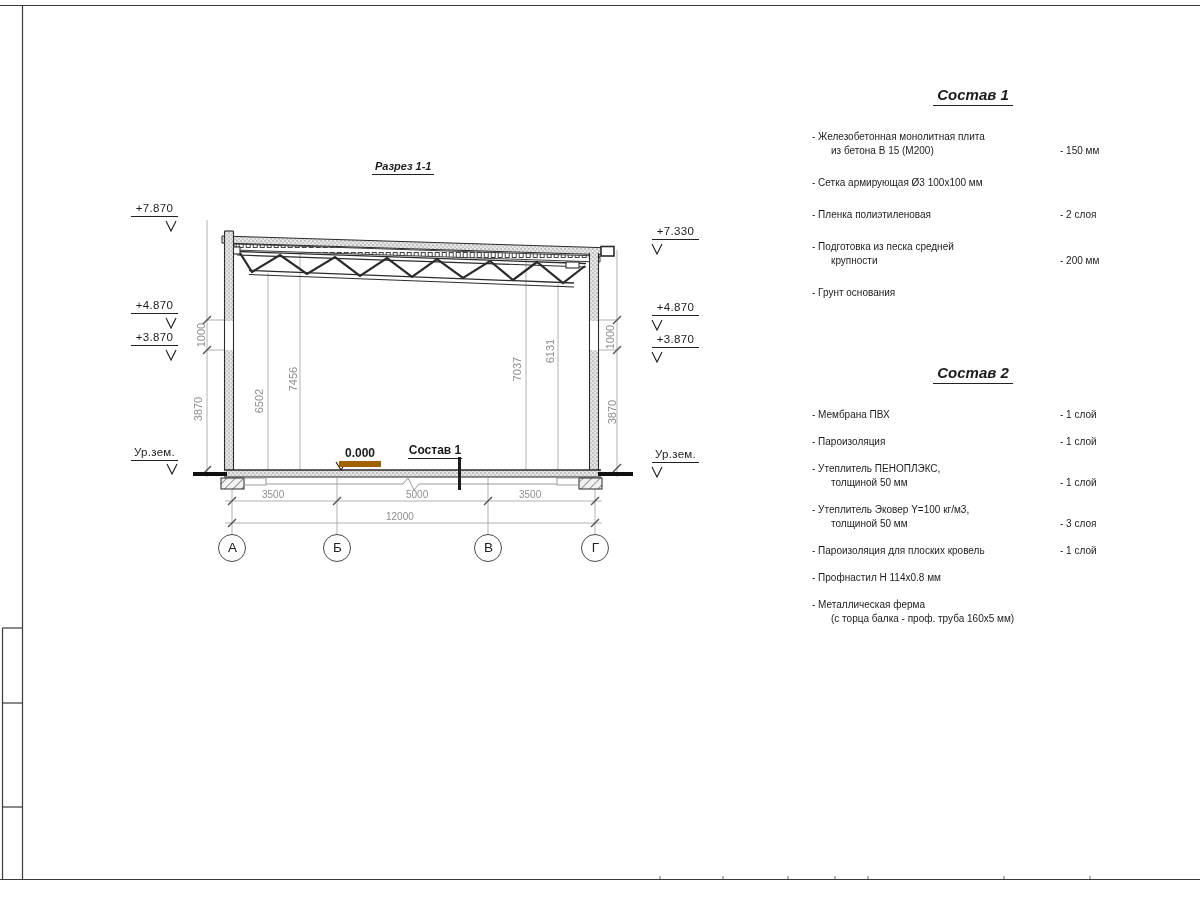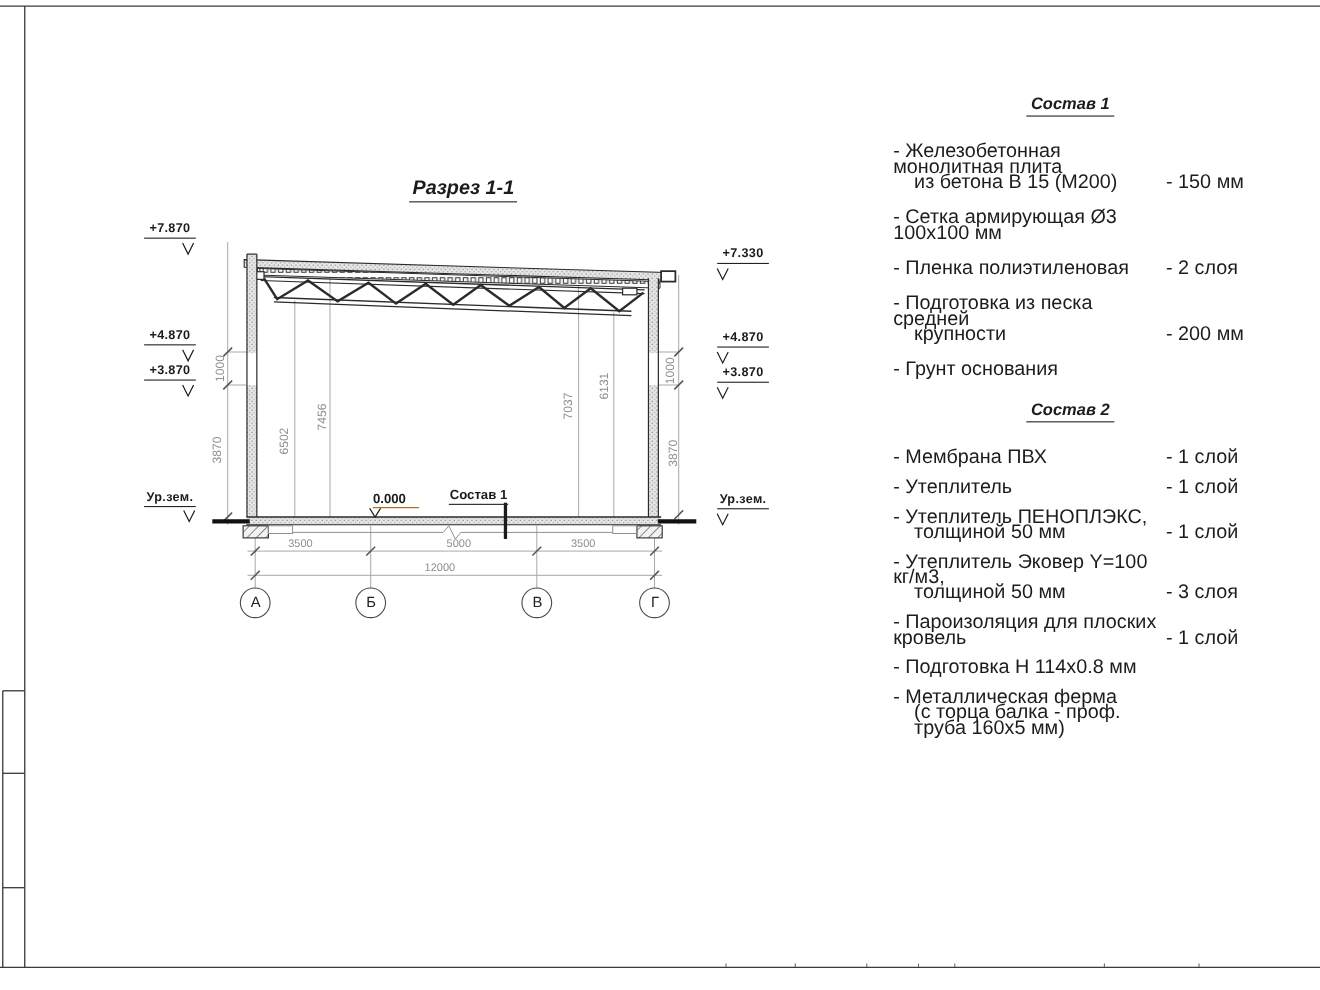--- a/index.html
+++ b/index.html
@@ -1,32 +1,32 @@
 <!DOCTYPE html>
 <html><head>
 <meta charset="utf-8">
 <style>
   html,body{margin:0;padding:0;background:#ffffff;}
   .sheet{position:relative;width:1200px;height:900px;background:#fff;overflow:hidden;
          font-family:"Liberation Sans",sans-serif;color:#1c1c1c;}
   svg{position:absolute;left:0;top:0;}
   .lbl{position:absolute;white-space:nowrap;}
-  .title{font-size:18px;font-style:italic;font-weight:bold;border-bottom:1.2px solid #222;padding:0 3px 2px 3px;}
-  .elev{font-size:11.5px;font-weight:bold;letter-spacing:0.3px;border-bottom:1px solid #222;
+  .title{font-size:11px;font-style:italic;font-weight:bold;border-bottom:1.2px solid #222;padding:0 3px 2px 3px;}
+  .elev{font-size:11.5px;font-weight:normal;letter-spacing:0.3px;border-bottom:1px solid #222;
         padding-bottom:2px;text-align:center;}
-  .zero{font-size:12px;font-weight:bold;border-bottom:1px solid #a16207;padding-bottom:1px;text-align:left;}
+  .zero{font-size:12px;font-weight:bold;border-bottom:6px solid #a16207;padding-bottom:1px;text-align:center;}
   .flabel{font-size:12px;font-weight:bold;border-bottom:1px solid #222;padding-bottom:1px;text-align:center;}
   .dimh{font-size:10px;color:#8f8f8f;text-align:left;}
   .dimv{font-size:11px;color:#8f8f8f;text-align:center;width:44px;transform:rotate(-90deg);transform-origin:center;}
   .axis{width:27px;height:27px;line-height:27px;text-align:center;font-size:13.5px;color:#222;}
   .comp{position:absolute;width:322px;}
   .comp-head{text-align:center;margin-bottom:24px;}
   .comp-head span{display:inline-block;font-size:15px;font-style:italic;font-weight:bold;
                   border-bottom:1.2px solid #222;padding:0 4px 2px 4px;}
-  .item{position:relative;font-size:18px;line-height:14px;padding-right:78px;}
+  .item{position:relative;font-size:10px;line-height:14px;padding-right:78px;}
   .c1 .item{margin-bottom:18px;}
   .c2 .item{margin-bottom:13px;}
   .item .l2{padding-left:7px;margin-left:12px;}
   .item .l2:empty{display:none;}
   .item .val{position:absolute;right:0;bottom:0;width:74px;text-align:left;}
   .item .val:empty{display:none;}
 </style>
 </head>
 <body>
 
@@ -231,41 +231,41 @@
   </div>
 
   <div class="comp c2" style="left:812px;top:364px;">
     <div class="comp-head"><span>Состав 2</span></div>
     <div class="item">
       <div class="l1">- Мембрана ПВХ</div>
 
       <div class="val">- 1 слой</div>
     </div>
     <div class="item">
-      <div class="l1">- Утеплитель</div>
+      <div class="l1">- Пароизоляция</div>
 
       <div class="val">- 1 слой</div>
     </div>
     <div class="item">
       <div class="l1">- Утеплитель ПЕНОПЛЭКС,</div>
       <div class="l2">толщиной 50 мм</div>
       <div class="val">- 1 слой</div>
     </div>
     <div class="item">
       <div class="l1">- Утеплитель Эковер Y=100 кг/м3,</div>
       <div class="l2">толщиной 50 мм</div>
       <div class="val">- 3 слоя</div>
     </div>
     <div class="item">
       <div class="l1">- Пароизоляция для плоских кровель</div>
 
       <div class="val">- 1 слой</div>
     </div>
     <div class="item">
-      <div class="l1">- Подготовка Н 114x0.8 мм</div>
+      <div class="l1">- Профнастил Н 114x0.8 мм</div>
 
     </div>
     <div class="item">
       <div class="l1">- Металлическая ферма</div>
       <div class="l2">(с торца балка - проф. труба 160x5 мм)</div>
 
     </div>
   </div>
 
 </div>

